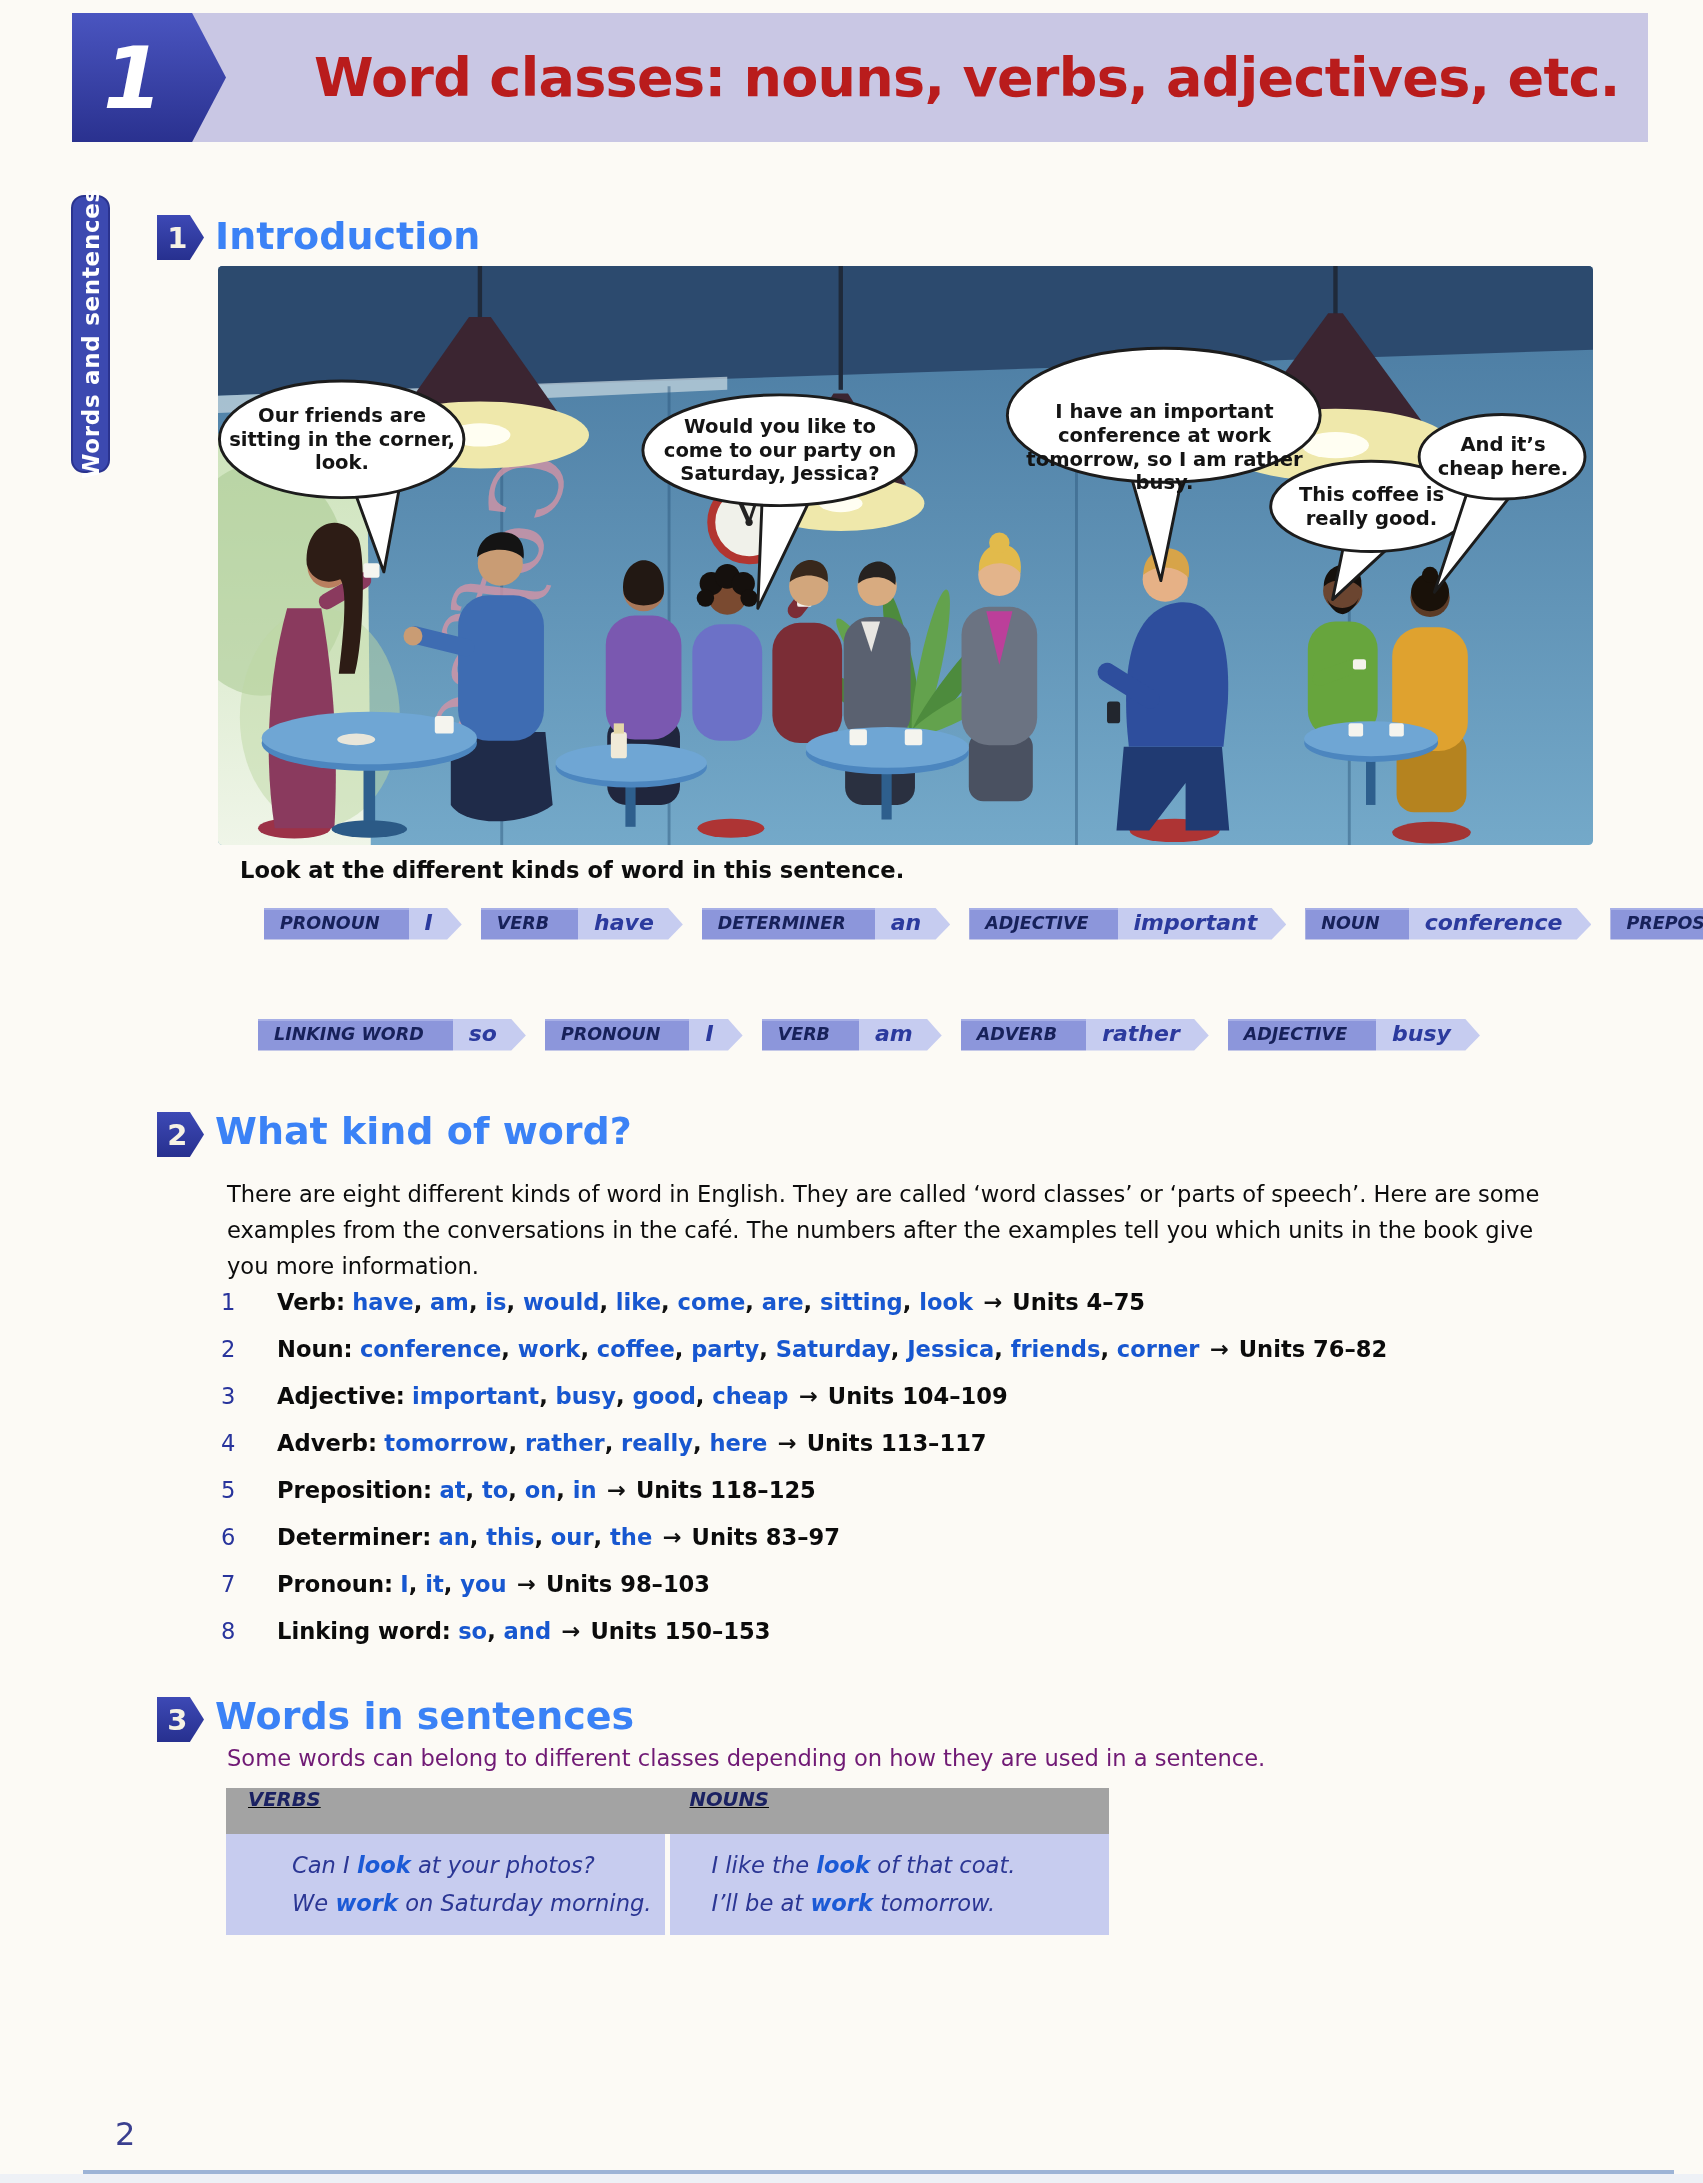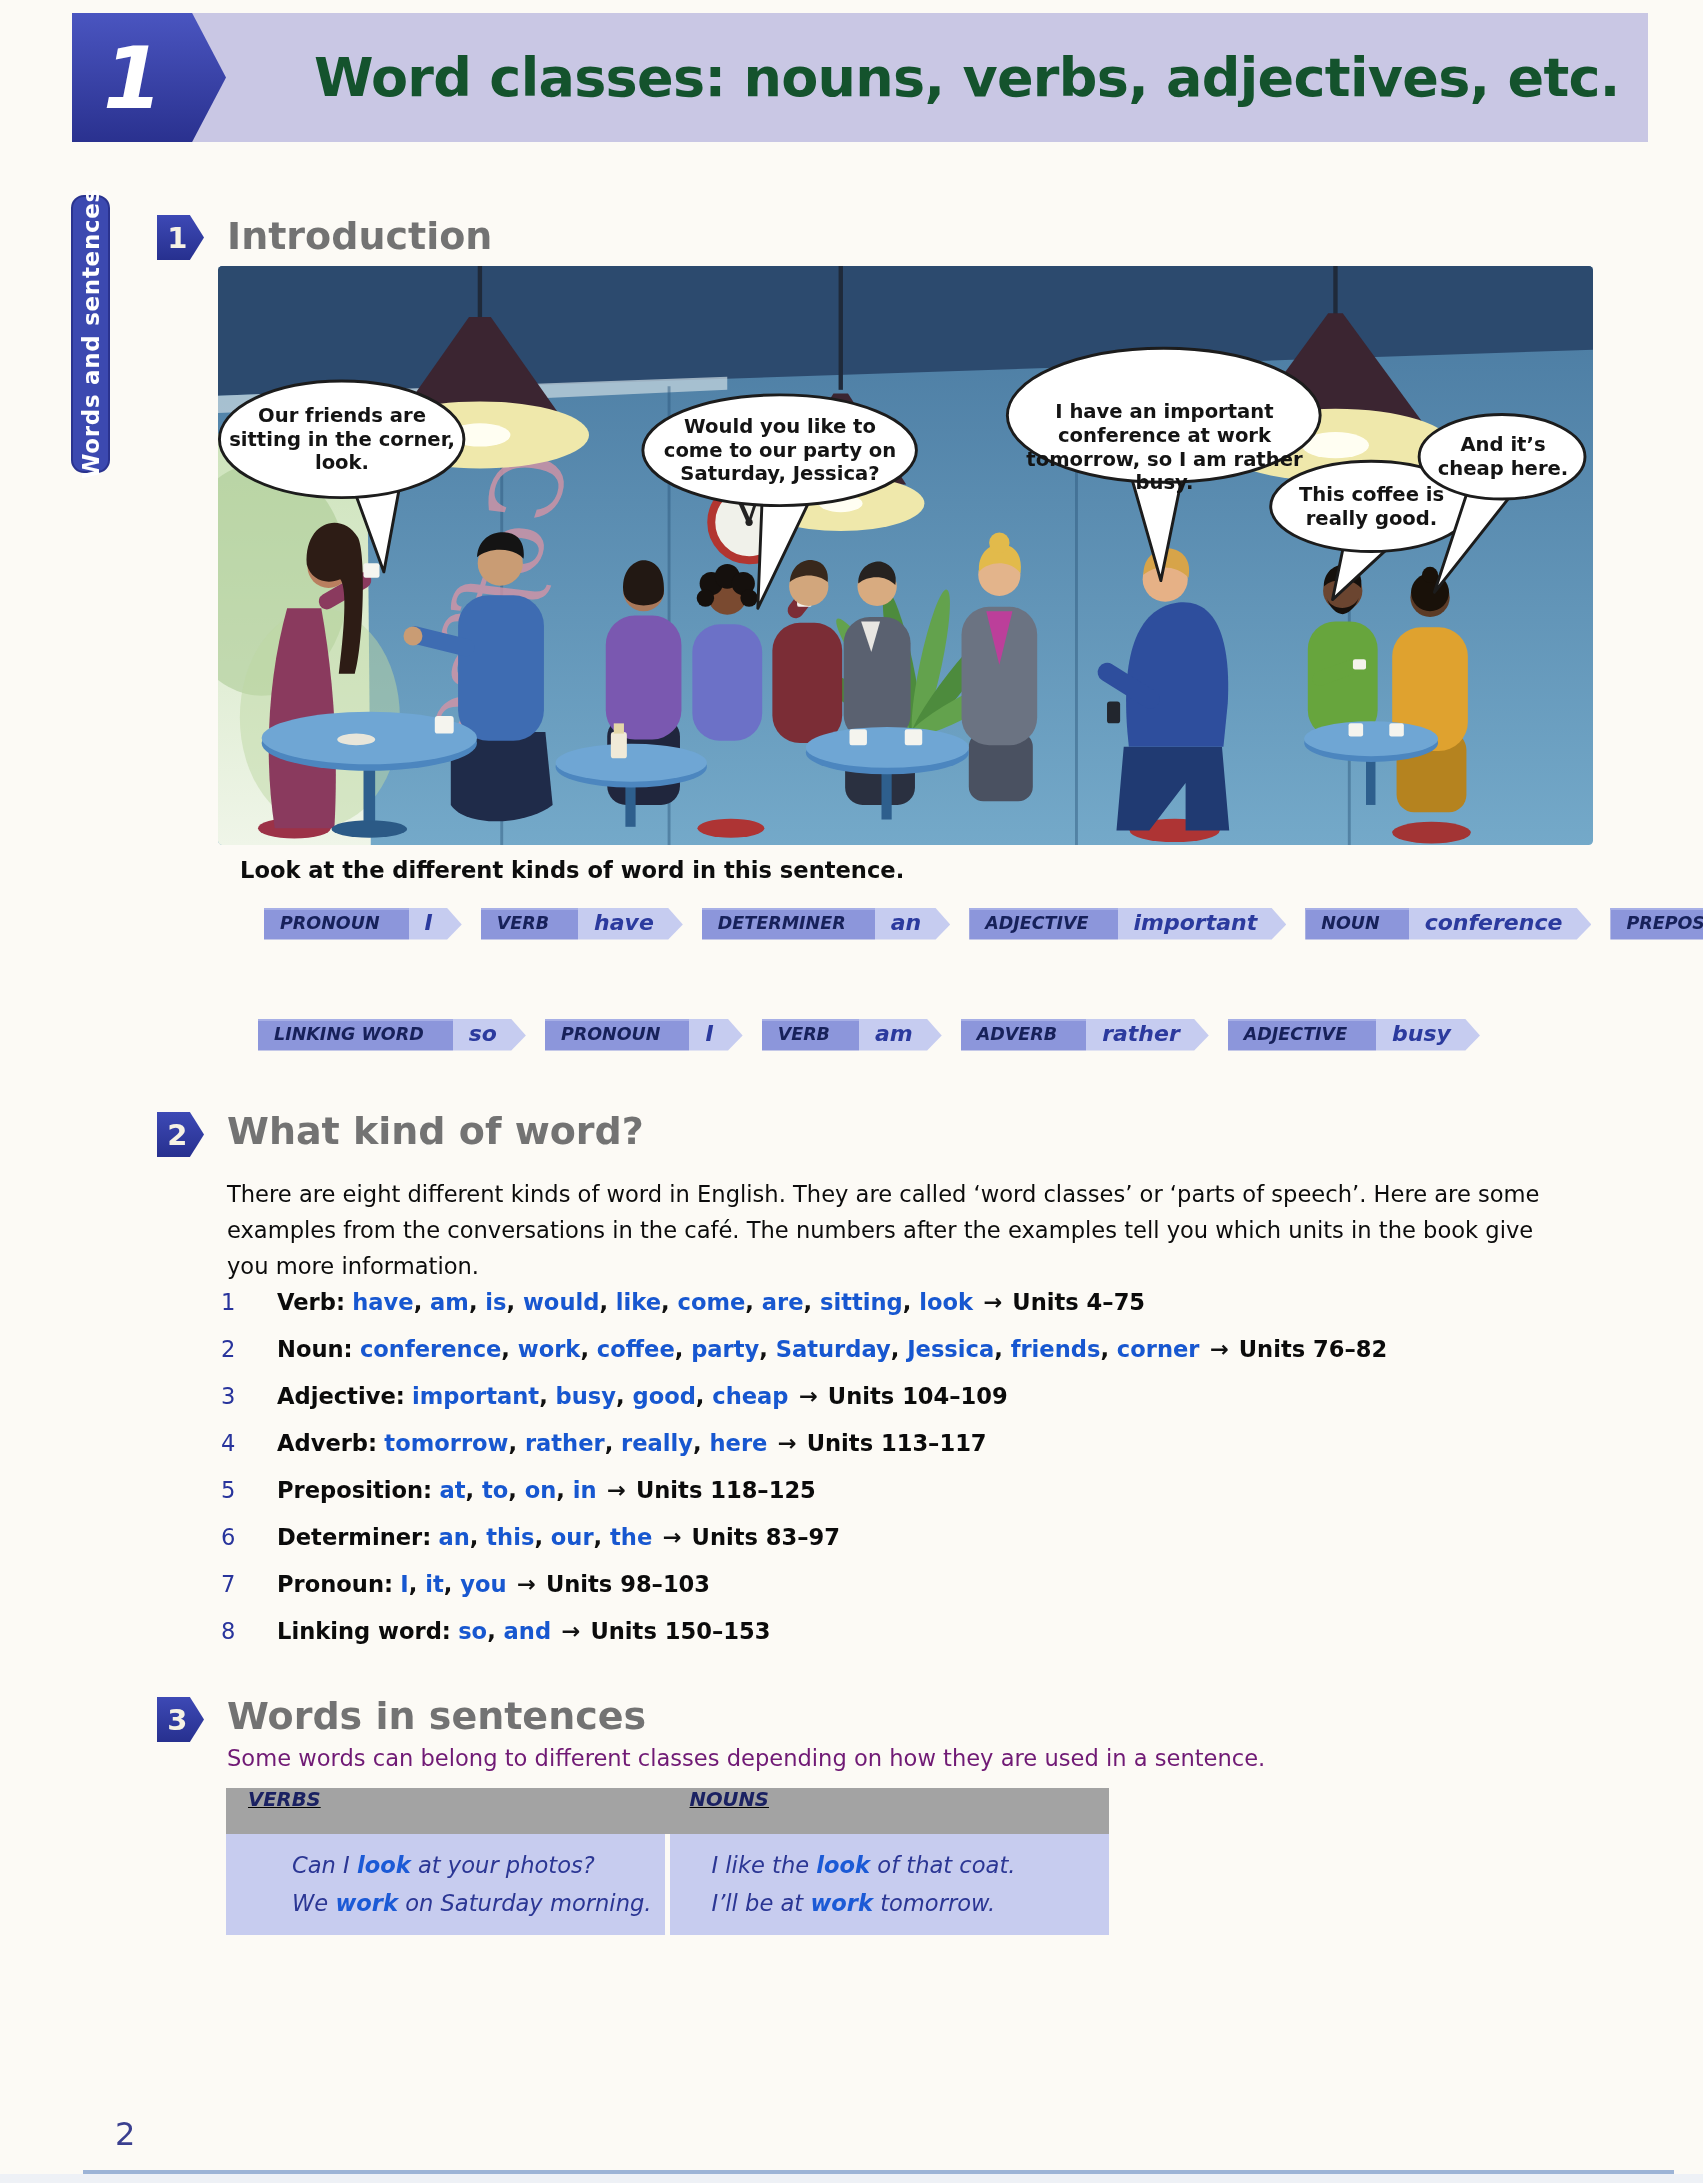--- a/index.html
+++ b/index.html
@@ -6,34 +6,34 @@
   #page{position:relative;width:1704px;height:2183px;background:#fcfaf5;overflow:hidden;
         font-family:"DejaVu Sans","Liberation Sans",sans-serif;}
   
   .banner{position:absolute;left:72px;top:13px;width:1576px;height:129px;background:#c9c7e4;}
   .unit-badge{position:absolute;left:0;top:0;width:154px;height:129px;
       background:linear-gradient(180deg,#4a55c0,#2a318f);
       clip-path:polygon(0 0,78% 0,100% 50%,78% 100%,0 100%);
       display:flex;align-items:center;}
   .unit-badge span{color:#fff;font-size:86px;font-weight:bold;font-style:italic;margin-left:31px;}
   .banner h1{position:absolute;left:242px;top:0;height:129px;line-height:129px;margin:0;
-      font-size:54px;font-weight:bold;color:#14532d;letter-spacing:-0.7px;}
+      font-size:54px;font-weight:bold;color:#b91c1c;letter-spacing:-0.7px;}
   
   .side-tab{position:absolute;left:71px;top:195px;width:39px;height:278px;background:#3c49b0;
       border:2.2px solid #2a338f;border-radius:13px;box-sizing:border-box;
       display:flex;align-items:center;justify-content:center;}
   .side-tab span{writing-mode:vertical-rl;transform:rotate(180deg);color:#fff;
       font-size:23px;font-weight:600;letter-spacing:0.7px;white-space:nowrap;}
   
   .sec-badge{position:absolute;width:47px;height:45px;
       background:linear-gradient(180deg,#3d49b5,#27308f);
       clip-path:polygon(0 0,70% 0,100% 50%,70% 100%,0 100%);
       display:flex;align-items:center;}
   .sec-badge span{color:#f6f2e4;font-size:29px;font-weight:bold;margin-left:10.2px;}
-  .sec-title{position:absolute;left:227px;margin:0;font-size:38px;font-weight:bold;color:#737373;}
+  .sec-title{position:absolute;left:215px;margin:0;font-size:38px;font-weight:bold;color:#3b82f6;}
   
   .illo{position:absolute;left:218px;top:266px;width:1375px;height:579px;border-radius:4.4px;overflow:hidden;}
   .illo svg{display:block;width:100%;height:100%;}
   .bubble-text{position:absolute;display:flex;align-items:center;justify-content:center;
       text-align:center;font-size:19.6px;font-weight:bold;color:#141414;line-height:1.22;}
   
   .intro-line{position:absolute;left:240px;top:857px;font-size:22.6px;font-weight:600;color:#0d0d0d;}
   .tag-row{position:absolute;display:flex;gap:19px;}
   #tag-row-1{left:264px;top:908px;}
   #tag-row-2{left:258px;top:976px;margin-top:43px;}

